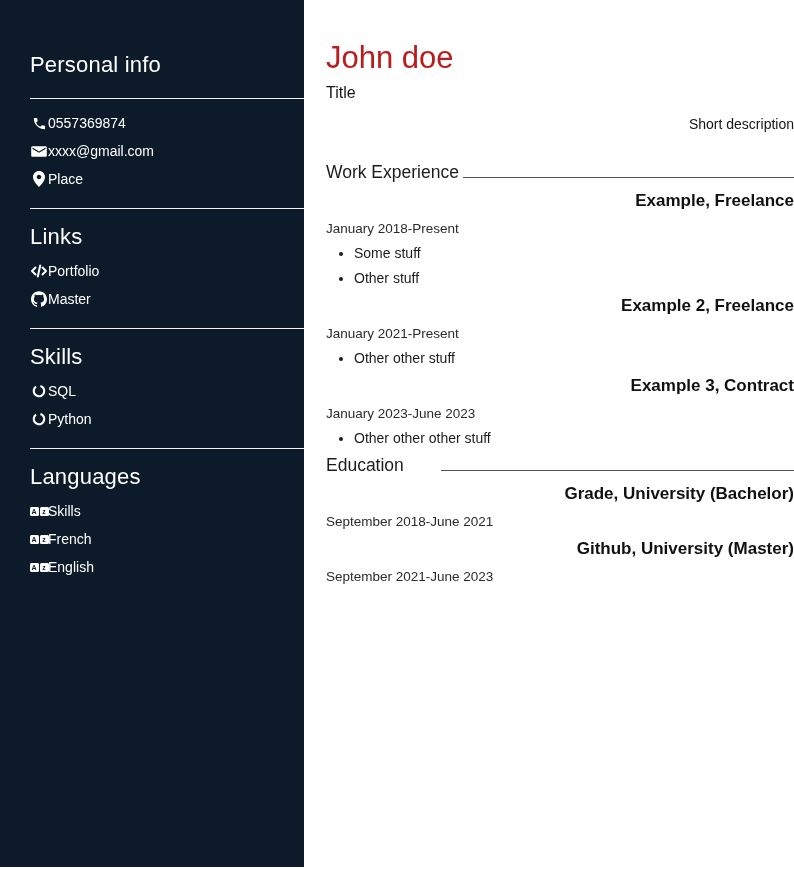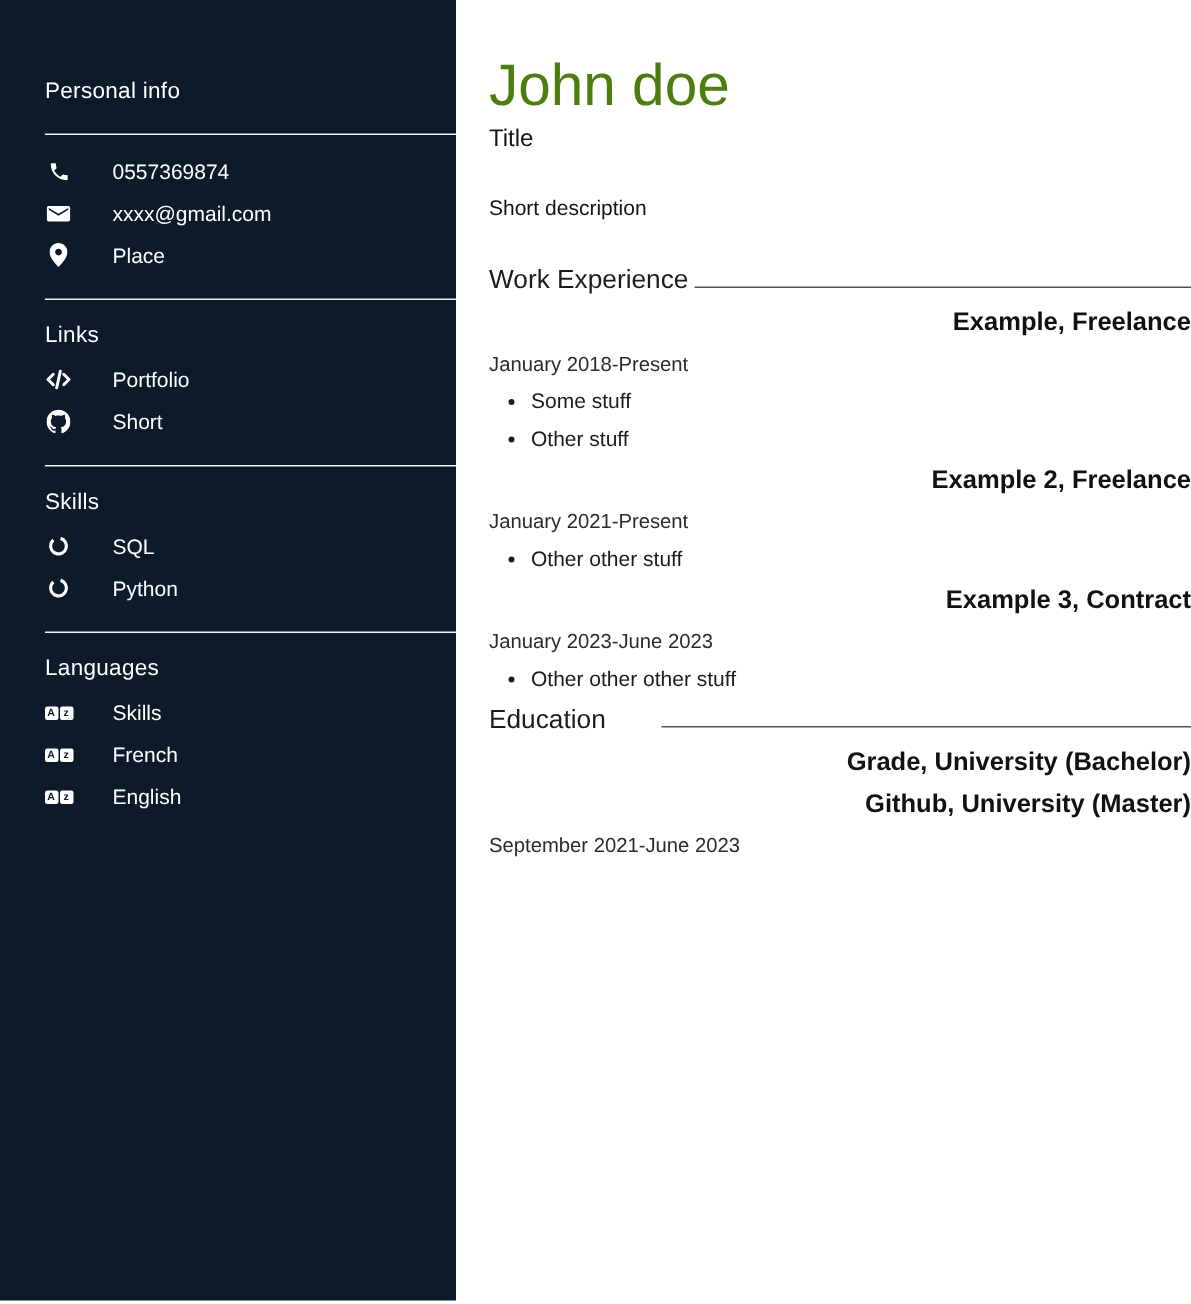--- a/index.html
+++ b/index.html
@@ -13,53 +13,53 @@
   .page { display:flex; width:794px; height:869px; }
 
   
   .sidebar {
     width:304px; height:867px; flex:0 0 304px;
     background:#0c1a29; color:#ffffff;
     padding:52px 0 0 30px;
   }
   .side-title {
     margin:0 0 0 0;
-    font-size:15px; font-weight:400; letter-spacing:0.2px;
+    font-size:22px; font-weight:400; letter-spacing:0.2px;
   }
   .side-rule {
     border:none; border-top:1px solid #f2f2f2;
     margin:20px 0 15px 0; height:0; width:274px; margin-left:0;
   }
   .side-items { margin-top:12px; }
   .side-row {
-    display:flex; align-items:center; gap:27px;
+    display:flex; align-items:center; gap:0;
     min-height:18px; margin-bottom:10px;
     font-size:14px;
   }
   .icon-cell {
     width:18px; display:flex; justify-content:center; align-items:center;
     flex:0 0 18px;
   }
   .icon-cell svg { display:block; }
   .lang-icon { display:inline-flex; gap:1px; }
   .lang-box {
     width:9px; height:9px; background:#ffffff; color:#0c1a29;
     font-size:7px; font-weight:700; line-height:9px; text-align:center;
     border-radius:1.5px; display:inline-block;
   }
 
   
   .main {
     flex:1; padding:40px 0 0 22px;
   }
   .name {
-    margin:0; font-size:39px; font-weight:400; line-height:36px; color:#4d7c0f;
+    margin:0; font-size:31px; font-weight:400; line-height:36px; color:#b91c1c;
   }
   .person-title { margin:7px 0 0; font-size:16px; line-height:19px; }
-  .description { margin:28px 0 0; font-size:14px; line-height:16px; }
+  .description { margin:14px 0 0; font-size:14px; line-height:16px;text-align:right; }
 
   .section-row {
     display:flex; align-items:flex-end;
     margin-top:30px; font-size:17.5px; line-height:20px; color:#1c1c1c;
   }
   .section-row.edu { margin-top:8px;gap:33px; }
   .section-label { white-space:nowrap; }
   .section-rule {
     flex:1; border-bottom:1.5px solid #555;
     margin:0 0 4px 4px; height:0;
@@ -124,21 +124,21 @@
             </svg>
         </span>
         <span>Portfolio</span>
       </div>
       <div class="side-row">
         <span class="icon-cell">
           <svg width="16" height="16" viewBox="0 0 24 24" fill="#ffffff">
               <path d="M12 .297c-6.63 0-12 5.373-12 12 0 5.303 3.438 9.8 8.205 11.385.6.113.82-.258.82-.577 0-.285-.01-1.04-.015-2.04-3.338.724-4.042-1.61-4.042-1.61C4.422 18.07 3.633 17.7 3.633 17.7c-1.087-.744.084-.729.084-.729 1.205.084 1.838 1.236 1.838 1.236 1.07 1.835 2.809 1.305 3.495.998.108-.776.417-1.305.76-1.605-2.665-.3-5.466-1.332-5.466-5.93 0-1.31.465-2.38 1.235-3.22-.135-.303-.54-1.523.105-3.176 0 0 1.005-.322 3.3 1.23.96-.267 1.98-.399 3-.405 1.02.006 2.04.138 3 .405 2.28-1.552 3.285-1.23 3.285-1.23.645 1.653.24 2.873.12 3.176.765.84 1.23 1.91 1.23 3.22 0 4.61-2.805 5.625-5.475 5.92.42.36.81 1.096.81 2.22 0 1.606-.015 2.896-.015 3.286 0 .315.21.69.825.57C20.565 22.092 24 17.592 24 12.297c0-6.627-5.373-12-12-12"></path>
             </svg>
         </span>
-        <span>Short</span>
+        <span>Master</span>
       </div>
     </div>
 
     <hr class="side-rule">
     <h2 class="side-title">Skills</h2>
 
     <div class="side-items">
       <div class="side-row">
         <span class="icon-cell">
           <svg width="14" height="14" viewBox="0 0 16 16" fill="none">
@@ -228,20 +228,21 @@
       </ul>
     </div>
 
     <div class="section-row edu">
       <span class="section-label">Education</span>
       <span class="section-rule"></span>
     </div>
 
     <div>
       <h3 class="entry-title">Grade, University (Bachelor)</h3>
+      <div class="entry-date">September 2018-June 2021</div>
     </div>
 
     <div>
       <h3 class="entry-title">Github, University (Master)</h3>
       <div class="entry-date">September 2021-June 2023</div>
     </div>
 
   </main>
 </div>
 

